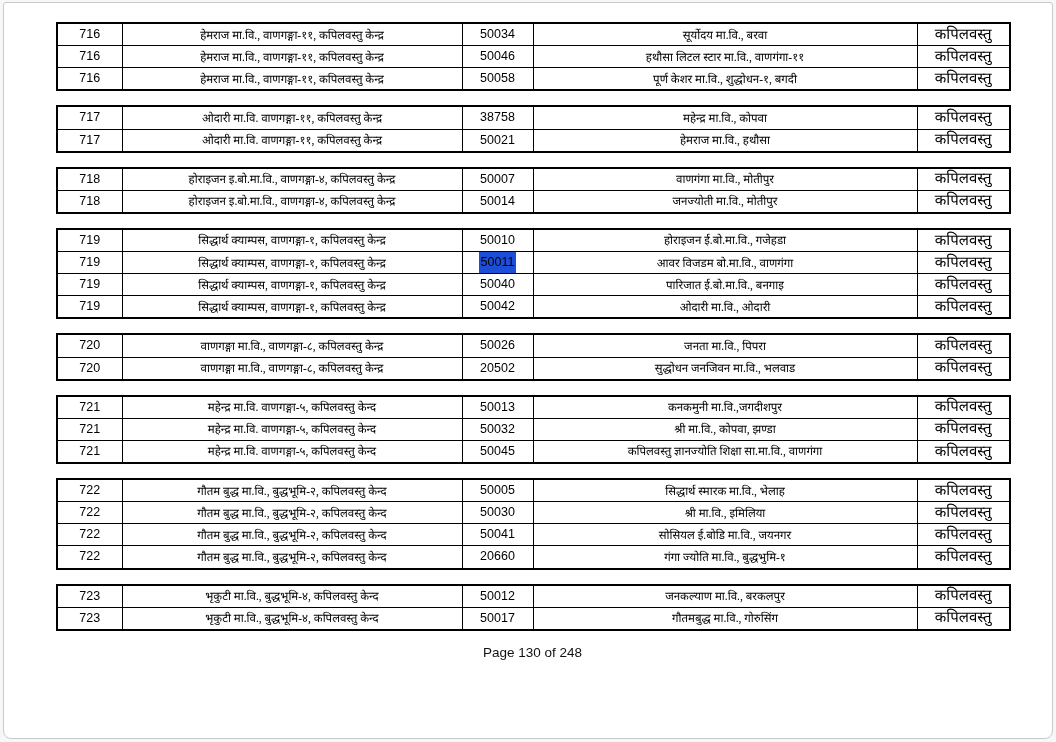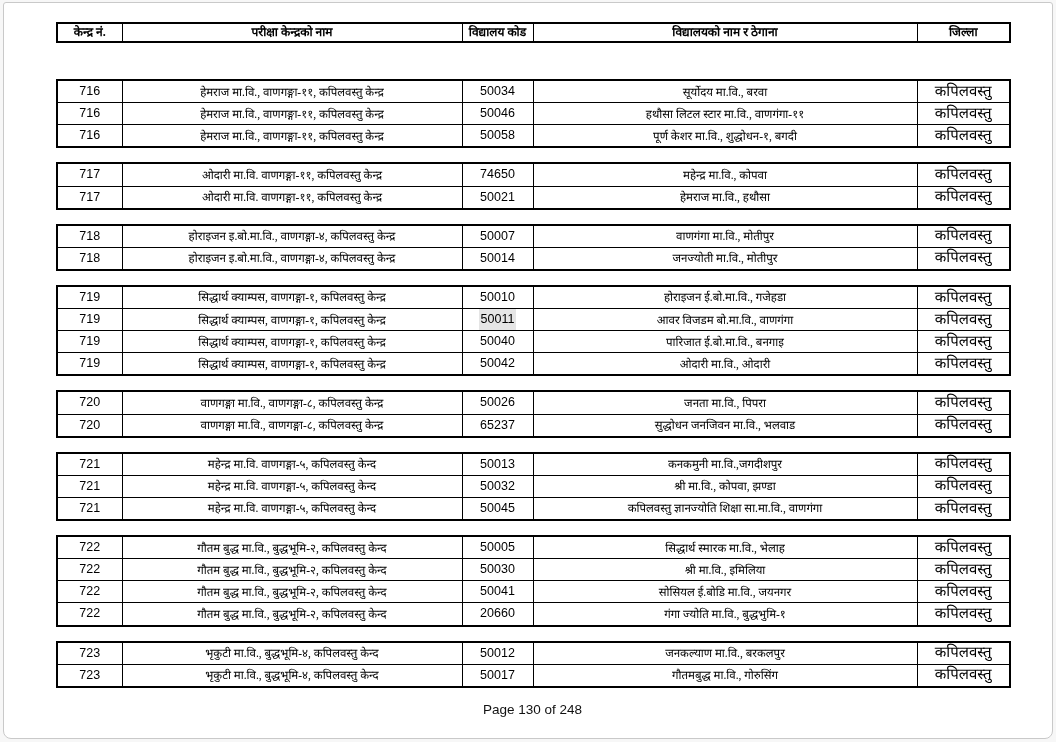--- a/index.html
+++ b/index.html
@@ -60,38 +60,20 @@
     font-size:13.5px;
     color:#111;
     margin-top:2px;
   }
 </style>
 </head>
 <body>
 
 <div class="page">
 
-  <table class="header-table">
-    <colgroup>
-      <col class="c1">
-        <col class="c2">
-        <col class="c3">
-        <col class="c4">
-        <col class="c5">
-    </colgroup>
-    <tbody>
-        <tr>
-      <th>केन्द्र नं.</th>
-      <th>परीक्षा केन्द्रको नाम</th>
-      <th>विद्यालय कोड</th>
-      <th>विद्यालयको नाम र ठेगाना</th>
-      <th>जिल्ला</th>
-    </tr>
-  </tbody>
-    </table>
 
   <div>
   <table class="block-table">
     <colgroup>
       <col class="c1">
           <col class="c2">
           <col class="c3">
           <col class="c4">
           <col class="c5">
     </colgroup>
@@ -127,21 +109,21 @@
       <col class="c1">
           <col class="c2">
           <col class="c3">
           <col class="c4">
           <col class="c5">
     </colgroup>
     <tbody>
   <tr>
     <td class="num">717</td>
     <td class="dev">ओदारी मा.वि. वाणगङ्गा-११, कपिलवस्तु केन्द्र</td>
-    <td class="num"><span class="code-text">74650</span></td>
+    <td class="num"><span class="code-text">38758</span></td>
     <td class="dev">महेन्द्र मा.वि., कोपवा</td>
     <td class="district">कपिलवस्तु</td>
   </tr>
 
   <tr>
     <td class="num">717</td>
     <td class="dev">ओदारी मा.वि. वाणगङ्गा-११, कपिलवस्तु केन्द्र</td>
     <td class="num"><span class="code-text">50021</span></td>
     <td class="dev">हेमराज मा.वि., हथौसा</td>
     <td class="district">कपिलवस्तु</td>
@@ -189,21 +171,21 @@
     <td class="num">719</td>
     <td class="dev">सिद्धार्थ क्याम्पस, वाणगङ्गा-१, कपिलवस्तु केन्द्र</td>
     <td class="num"><span class="code-text">50010</span></td>
     <td class="dev">होराइजन ई.बो.मा.वि., गजेहडा</td>
     <td class="district">कपिलवस्तु</td>
   </tr>
 
   <tr>
     <td class="num">719</td>
     <td class="dev">सिद्धार्थ क्याम्पस, वाणगङ्गा-१, कपिलवस्तु केन्द्र</td>
-    <td class="num"><span class="code-text highlight" style="background: #e5e5e5;">50011</span></td>
+    <td class="num"><span class="code-text highlight" style="background: #1d4ed8;">50011</span></td>
     <td class="dev">आवर विजडम बो.मा.वि., वाणगंगा</td>
     <td class="district">कपिलवस्तु</td>
   </tr>
 
   <tr>
     <td class="num">719</td>
     <td class="dev">सिद्धार्थ क्याम्पस, वाणगङ्गा-१, कपिलवस्तु केन्द्र</td>
     <td class="num"><span class="code-text">50040</span></td>
     <td class="dev">पारिजात ई.बो.मा.वि., बनगाइ</td>
     <td class="district">कपिलवस्तु</td>
@@ -232,21 +214,21 @@
     <td class="num">720</td>
     <td class="dev">वाणगङ्गा मा.वि., वाणगङ्गा-८, कपिलवस्तु केन्द्र</td>
     <td class="num"><span class="code-text">50026</span></td>
     <td class="dev">जनता मा.वि., पिपरा</td>
     <td class="district">कपिलवस्तु</td>
   </tr>
 
   <tr>
     <td class="num">720</td>
     <td class="dev">वाणगङ्गा मा.वि., वाणगङ्गा-८, कपिलवस्तु केन्द्र</td>
-    <td class="num"><span class="code-text">65237</span></td>
+    <td class="num"><span class="code-text">20502</span></td>
     <td class="dev">सुद्धोधन जनजिवन मा.वि., भलवाड</td>
     <td class="district">कपिलवस्तु</td>
   </tr>
 </tbody>
   </table>
 
   <table class="block-table">
     <colgroup>
       <col class="c1">
           <col class="c2">

